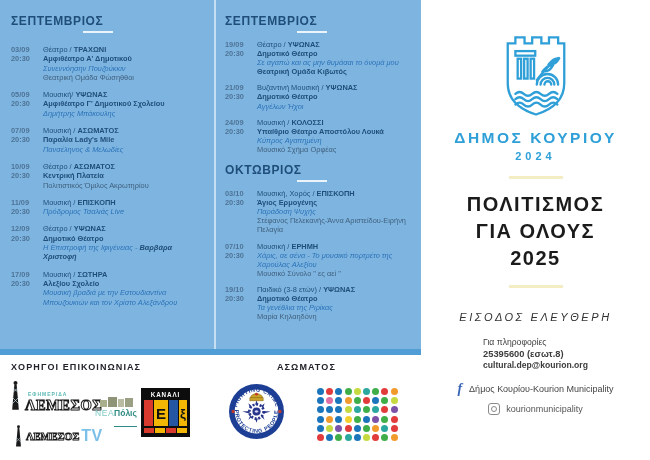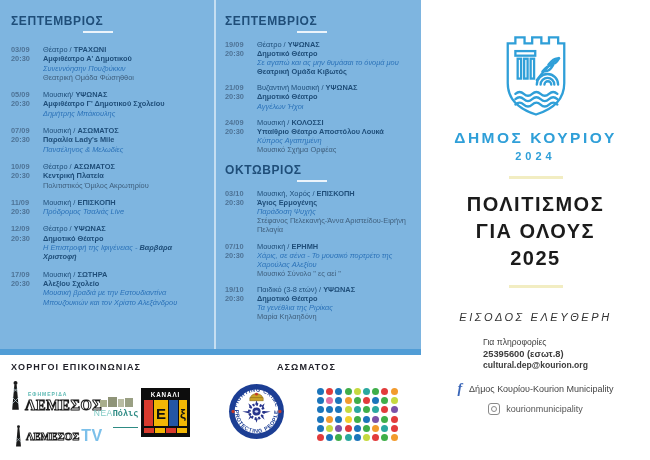--- a/index.html
+++ b/index.html
@@ -59,21 +59,21 @@
     -webkit-text-stroke:0.9px #1a1a1a;text-shadow:0 0 1px #1a1a1a;letter-spacing:.5px;line-height:14px;}
   .tv-logo{position:absolute;left:13px;top:424px;display:flex;align-items:center;gap:2px;}
   .tv-name{font-family:"Liberation Serif",serif;font-size:10.5px;font-weight:bold;color:#fff;
     -webkit-text-stroke:0.8px #1a1a1a;text-shadow:0 0 1px #1a1a1a;}
   .tv-suffix{color:#7CC0EA;font-weight:bold;font-size:16px;letter-spacing:.5px;}
   .nea-logo{position:absolute;left:93px;top:396px;width:46px;text-align:center;}
   .nea-sketch{display:flex;gap:1px;justify-content:center;align-items:flex-end;height:11px;}
   .nea-sketch i{display:block;}
   .nea-text{font-size:8.5px;margin-top:1px;white-space:nowrap;}
   .nea-p1{color:#7FCAC4;letter-spacing:.5px;}
-  .nea-p2{color:#2E8B84;font-weight:bold;border-bottom:1.3px solid #2E8B84;padding-bottom:8px;font-family:Liberation Mono, monospace;}
+  .nea-p2{color:#2E8B84;font-weight:bold;border-bottom:1.3px solid #2E8B84;padding-bottom:8px;}
 
   .k6{position:absolute;left:141px;top:388px;width:49px;height:49px;background:#0d0d0d;padding:3px 3px 2px;box-sizing:border-box;}
   .k6-top{font-size:6.3px;color:#fff;font-weight:bold;letter-spacing:.9px;text-align:center;}
   .k6-mid{display:flex;gap:1px;margin-top:2px;height:26px;}
   .k6-red{width:9px;background:#D83A2E;}
   .k6-yellow{width:14px;background:#F2B705;color:#111;font-weight:bold;font-size:15px;display:flex;align-items:center;justify-content:center;font-family:"Liberation Sans",sans-serif;}
   .k6-blue{width:9px;background:#2456A4;}
   .k6-yellow2{flex:1;background:#F2B705;color:#111;font-weight:bold;font-size:13px;display:flex;align-items:center;justify-content:center;}
   .k6-strip{display:flex;gap:1px;margin-top:2px;height:5px;}
   .k6-strip i{flex:1;display:block;}

